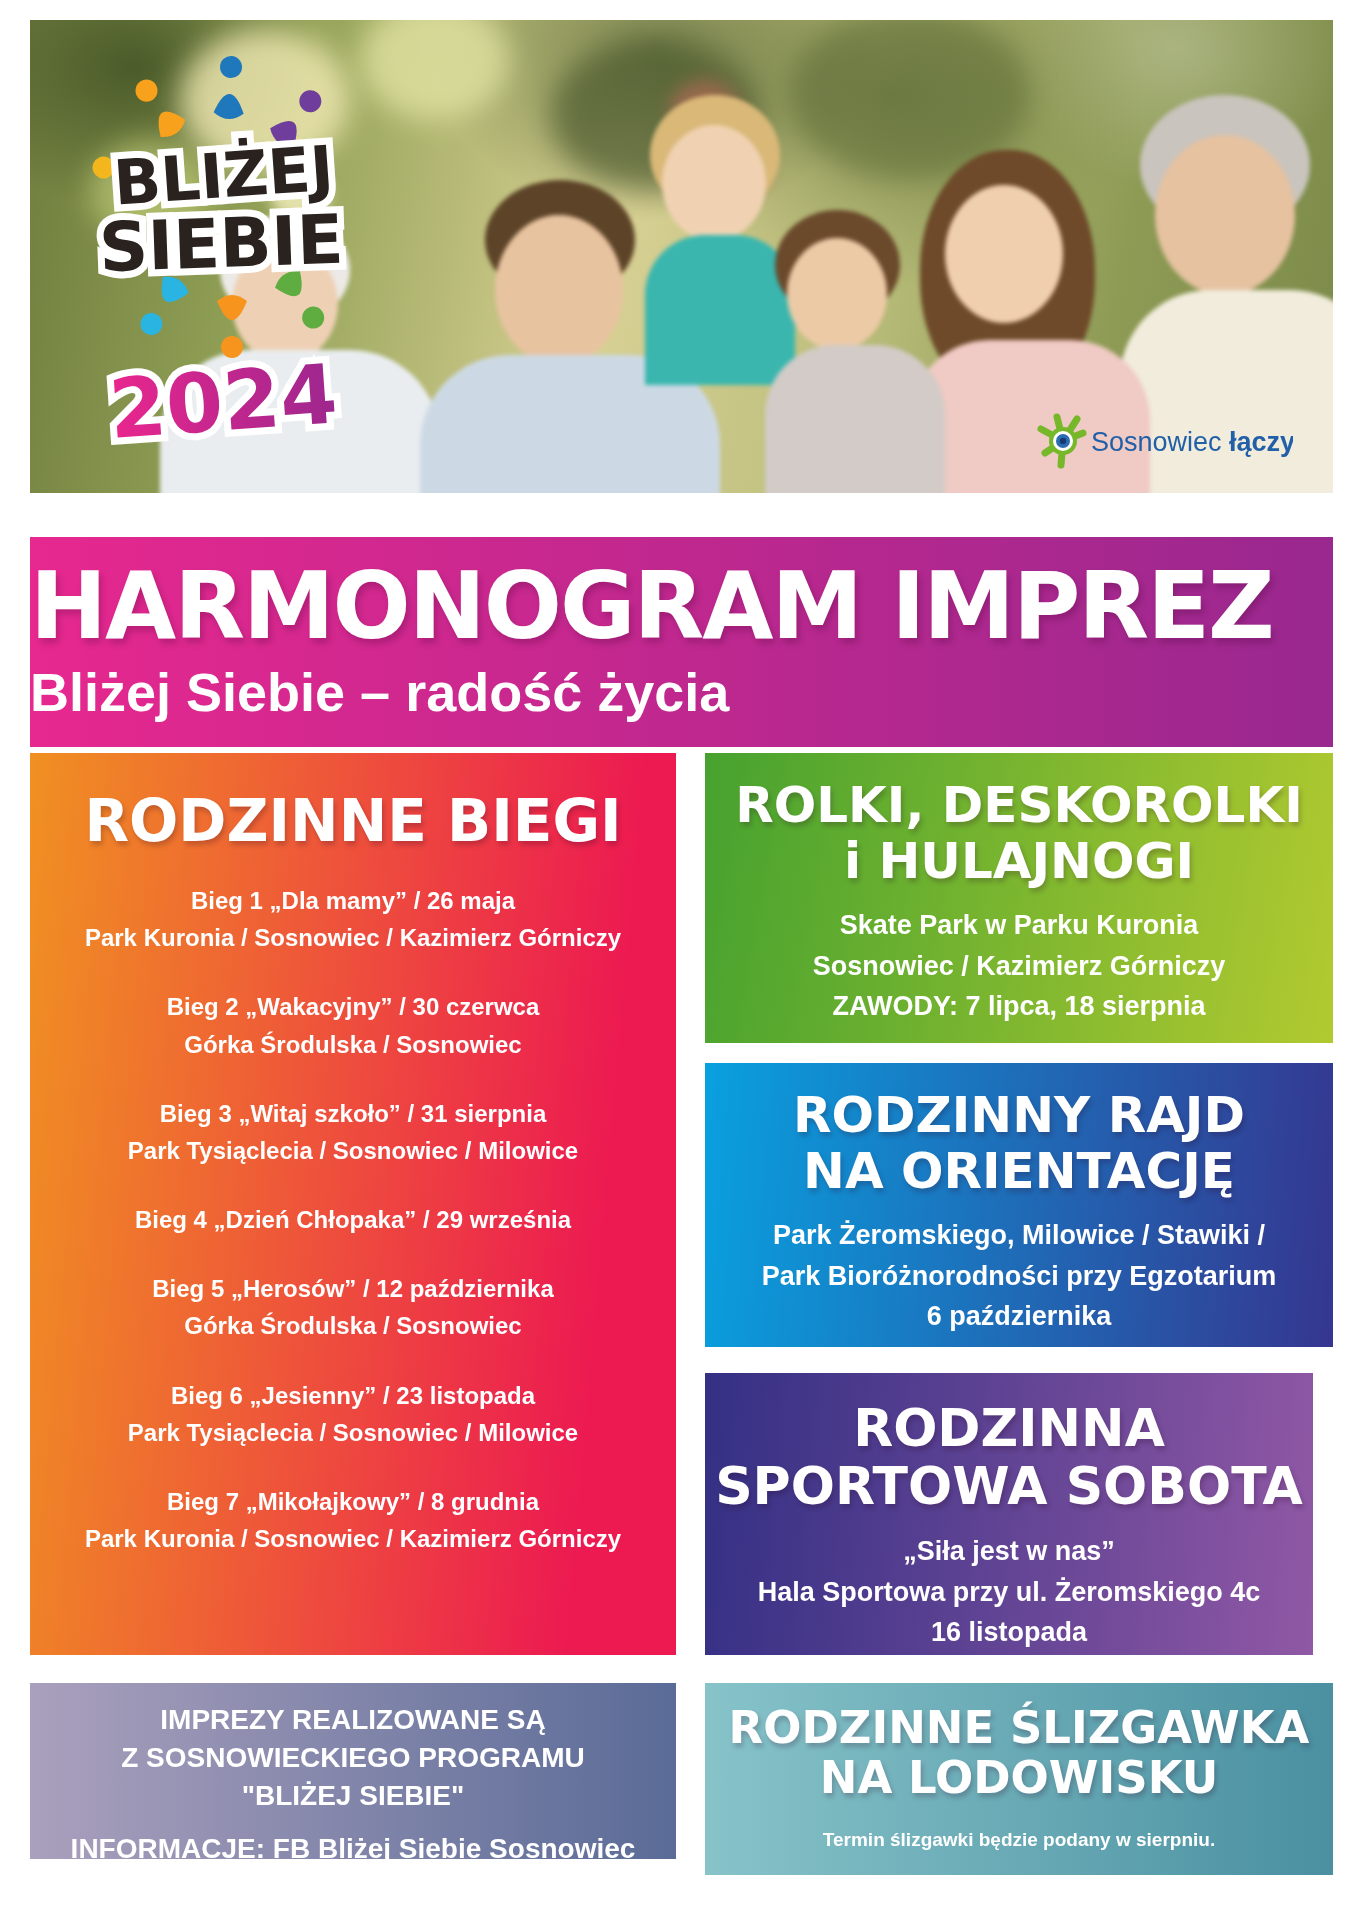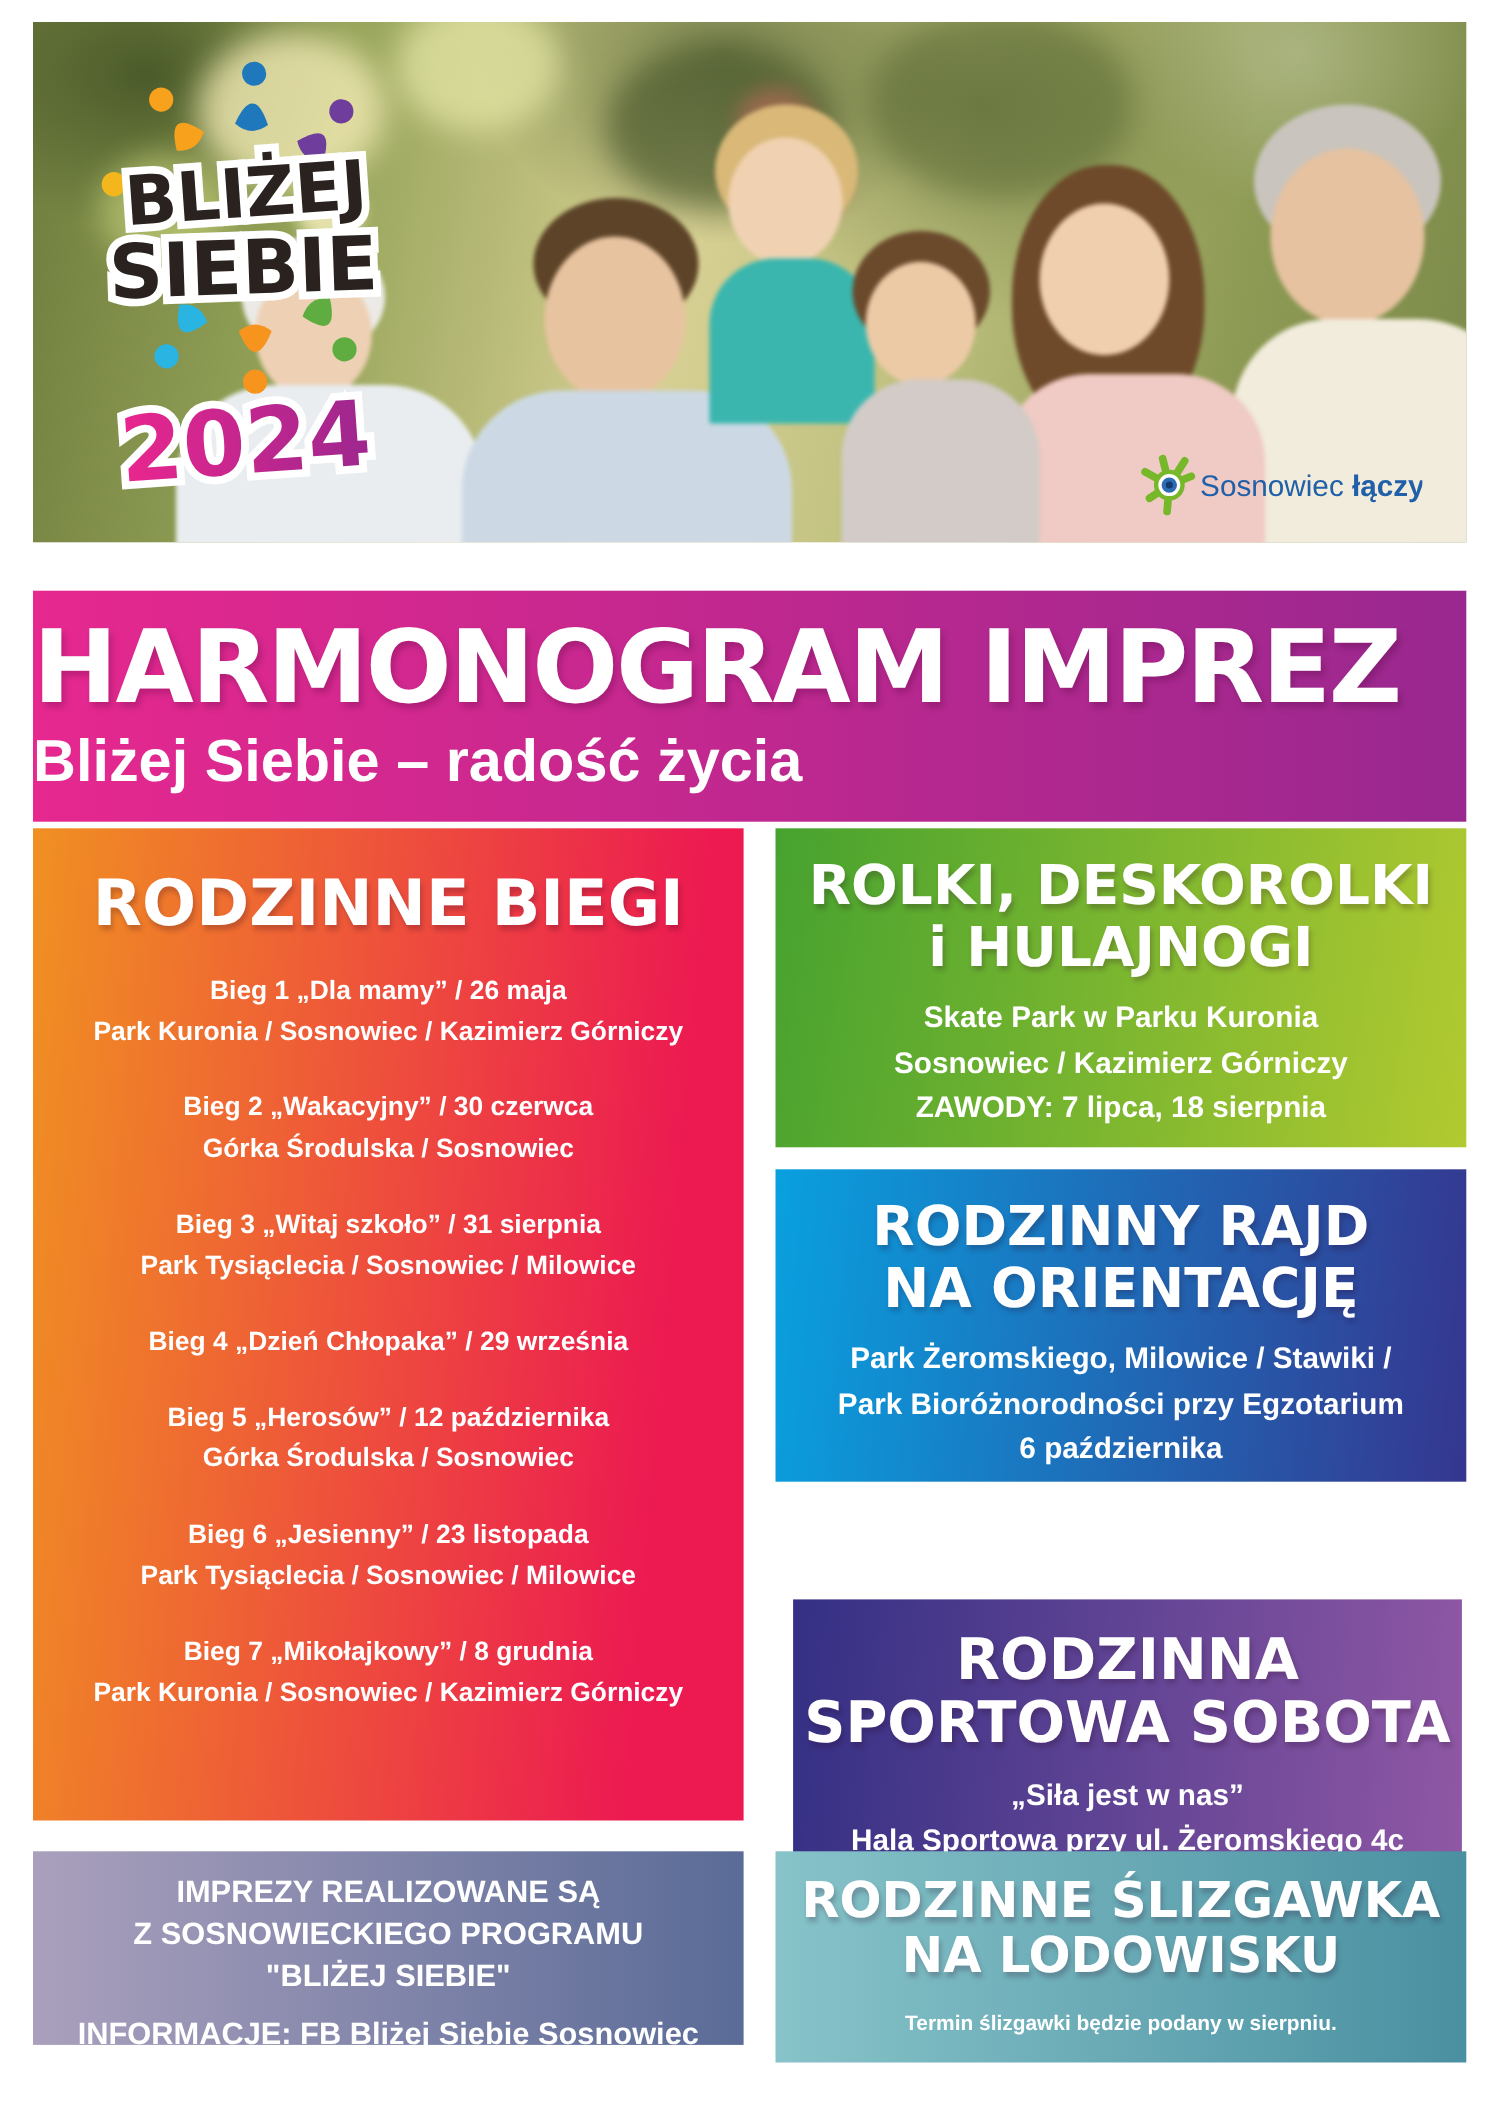--- a/index.html
+++ b/index.html
@@ -69,22 +69,22 @@
     text-shadow:2px 4px 5px rgba(40,0,30,.22);}
   .panel-biegi{left:30px;top:753px;width:646px;height:902px;
     background:linear-gradient(95deg,#f09022 0%,#ec1a51 85%);}
   .panel-biegi .panel-title{font-size:58px;padding-top:36px;}
   .events{margin-top:28px;}
   .event{margin-bottom:32px;font-weight:bold;font-size:24px;line-height:1.55;}
   .panel-rolki{left:705px;top:753px;width:628px;height:290px;
     background:linear-gradient(100deg,#46a22f 0%,#b2ca30 100%);}
   .panel-rajd{left:705px;top:1063px;width:628px;height:284px;
     background:linear-gradient(95deg,#09a0df 0%,#35368f 100%);}
-  .panel-sobota{left:705px;top:1454px;width:608px;height:282px;
-    background:linear-gradient(95deg,#343084 0%,#9058a5 100%);margin-left:16px;}
+  .panel-sobota{left:705px;top:1373px;width:608px;height:282px;
+    background:linear-gradient(95deg,#343084 0%,#9058a5 100%);}
   .panel-rolki .panel-title,.panel-rajd .panel-title{font-size:50px;padding-top:24px;}
   .panel-sobota .panel-title{font-size:52px;padding-top:26px;}
   .panel-lines{margin-top:16px;font-weight:bold;font-size:27px;line-height:1.5;}
   .panel-info{left:30px;top:1683px;width:646px;height:176px;
     background:linear-gradient(90deg,#aaa0bd 0%,#5a6b97 100%);
     font-weight:bold;font-size:28px;line-height:1.35;padding-top:18px;box-sizing:border-box;}
   .info-gap{margin-top:16px;}
   .panel-slizgawka{left:705px;top:1683px;width:628px;height:192px;
     background:linear-gradient(90deg,#87c3c9 0%,#4a90a1 100%);}
   .panel-slizgawka .panel-title{font-size:45px;padding-top:20px;}

